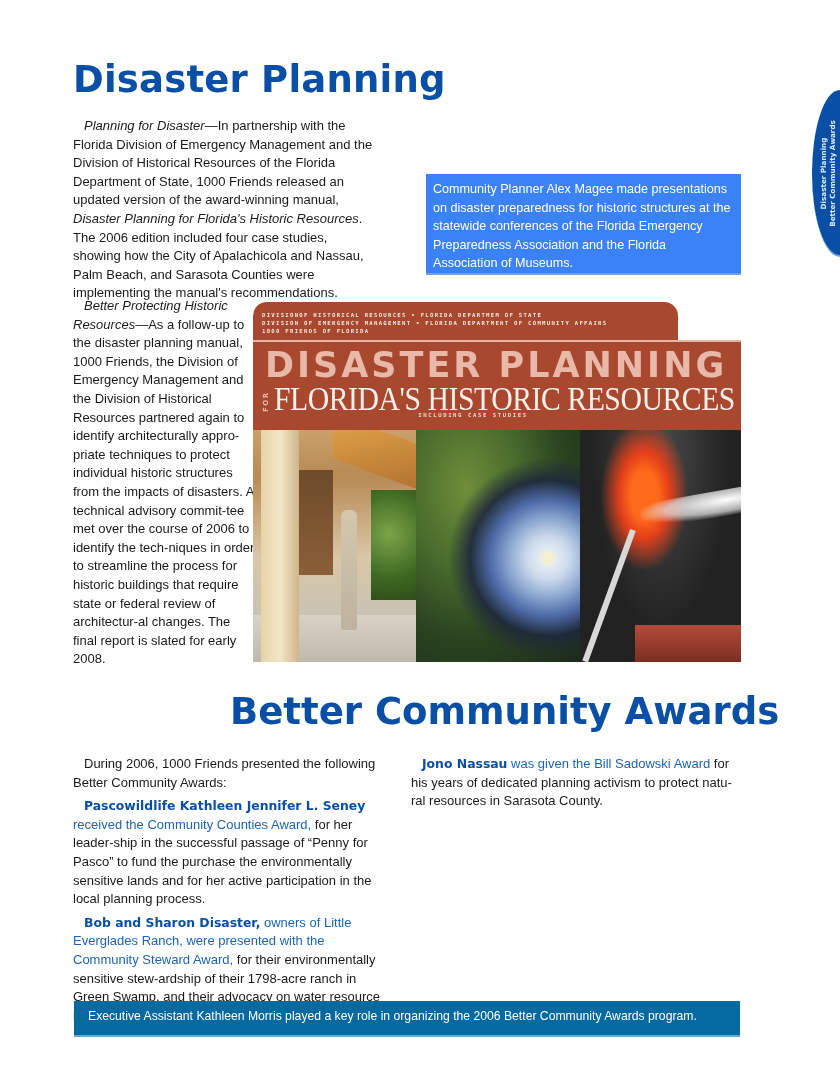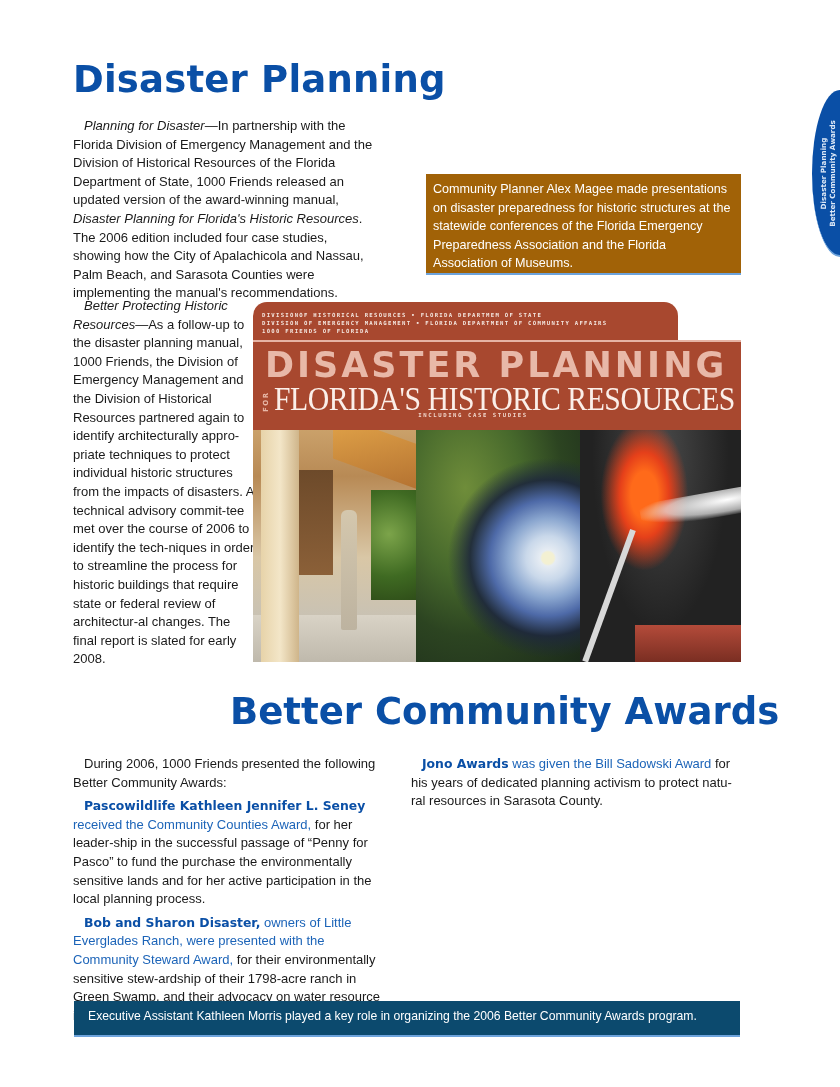--- a/index.html
+++ b/index.html
@@ -23,21 +23,21 @@
   }
   .body-text p { text-indent: 11px; }
   .body-text em { font-style: italic; text-align: right; }
 
   .intro { position: absolute; left: 73px; top: 117px; width: 300px; }
   .intro p { margin-bottom: 2px; }
   .followup { position: absolute; left: 73px; top: 297px; width: 183px; }
 
   .callout {
     position: absolute; left: 426px; top: 174px; width: 315px; height: 101px;
-    background: #a16207; color: #ffffff;
+    background: #3b82f6; color: #ffffff;
     font-family: "Liberation Sans", sans-serif; font-size: 12.6px; line-height: 18.6px;
     padding: 6px 8px 0 7px;
     border-bottom: 2px solid #6da3dc;
   }
 
   
   .side-tab {
     position: absolute; left: 812px; top: 90px; width: 28px; height: 167px;
     background: #0a4fa6; border-radius: 30px 0 0 30px / 90px 0 0 90px;
     border-bottom: 2px solid #6da3dc;
@@ -121,21 +121,21 @@
 
   
   .awards-left { position: absolute; left: 73px; top: 755px; width: 318px; }
   .awards-right { position: absolute; left: 411px; top: 755px; width: 330px; }
   .awards-left p, .awards-right p { margin-bottom: 5px; }
   .name { font-family: "DejaVu Sans", sans-serif; font-weight: bold; color: #0a4fa6; font-size: 12.4px; }
   .blue { color: #1c64b8; }
 
   .footer-bar {
     position: absolute; left: 74px; top: 1001px; width: 666px; height: 36px;
-    background: #0c4a6e; border-bottom: 2px solid #6da3dc;
+    background: #0369a1; border-bottom: 2px solid #6da3dc;
     color: #ffffff; font-family: "Liberation Sans", sans-serif; font-size: 12.2px;
     padding: 8px 0 0 14px; white-space: nowrap;
   }
 </style>
 </head>
 <body>
 
 <div class="h1">Disaster Planning</div>
 
 <div class="side-tab">
@@ -187,16 +187,16 @@
 
 <div class="h2">Better Community Awards</div>
 
 <div class="awards-left body-text">
   <p>During 2006, 1000 Friends presented the following Better Community Awards:</p>
   <p><span class="name">Pascowildlife Kathleen Jennifer L. Seney</span><span class="blue"> received the Community Counties Award,</span><span> for her leader-ship in the successful passage of “Penny for Pasco” to fund the purchase the environmentally sensitive lands and for her active participation in the local planning process.</span></p>
   <p><span class="name">Bob and Sharon Disaster,</span><span class="blue"> owners of Little Everglades Ranch, were presented with the Community Steward Award,</span><span> for their environmentally sensitive stew-ardship of their 1798-acre ranch in Green Swamp, and their advocacy on water resource issues.</span></p>
 </div>
 
 <div class="awards-right body-text">
-  <p><span class="name">Jono Awards</span><span class="blue"> was given the Bill Sadowski Award</span><span> for his years of dedicated planning activism to protect natu-ral resources in Sarasota County.</span></p>
+  <p><span class="name">Jono Nassau</span><span class="blue"> was given the Bill Sadowski Award</span><span> for his years of dedicated planning activism to protect natu-ral resources in Sarasota County.</span></p>
 </div>
 
 <div class="footer-bar">Executive Assistant Kathleen Morris played a key role in organizing the 2006 Better Community Awards program.</div>
 
 </body></html>

